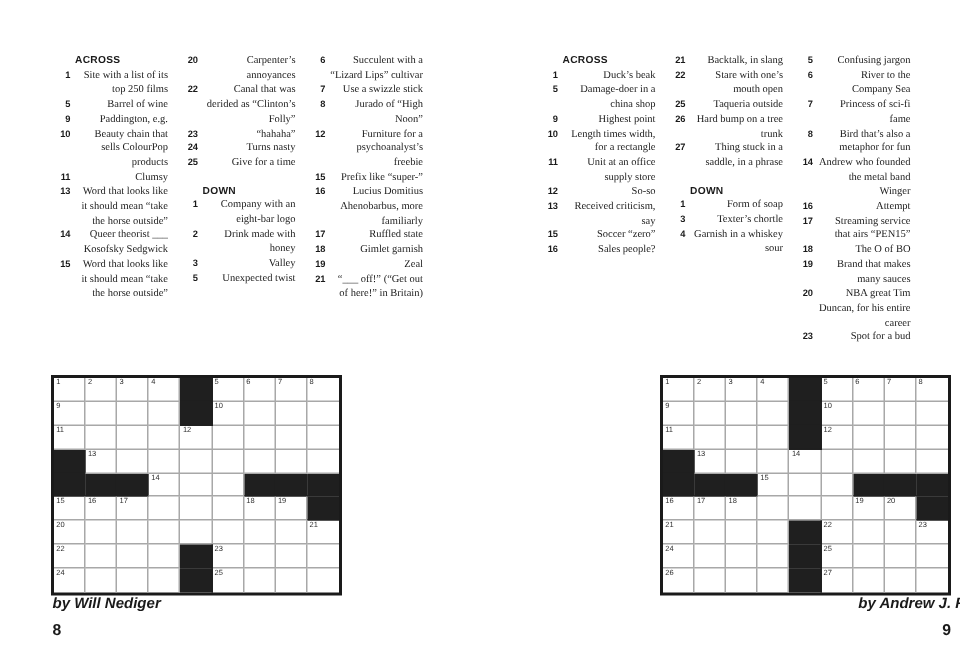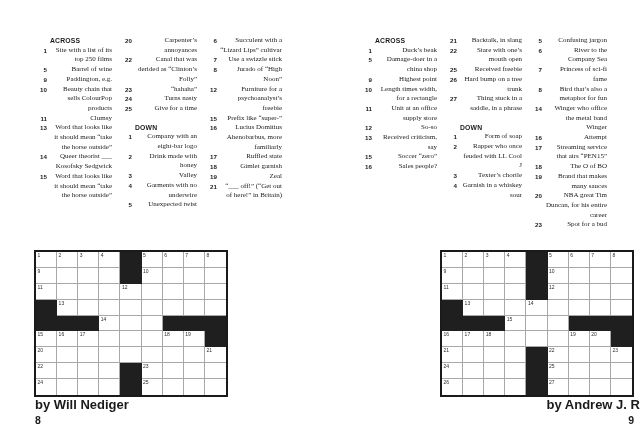--- a/index.html
+++ b/index.html
@@ -22,21 +22,21 @@
     border:2px solid #1a1a1a; background:#ffffff;
     display:grid; grid-template-columns:repeat(9,1fr); grid-template-rows:repeat(9,1fr);
   }
   #page8-grid { left:34px; }
   #page9-grid { left:440px; }
   .cell { position:relative; border-right:1px solid #a8a8a8; border-bottom:1px solid #a8a8a8; }
   .cell.lastc { border-right:none; }
   .cell.lastr { border-bottom:none; }
   .cell.black { background:#1f1f1f; border-color:#1f1f1f; }
   .cell .num { position:absolute; top:0; left:1.5px; font-size:5px; line-height:6px; color:#2e2e2e; }
-  .byline { position:absolute; top:397px; font-weight:bold; font-size:13px; }
+  .byline { position:absolute; top:397px; font-style:italic; font-weight:bold; font-size:10px; }
   #byline8 { left:35px; }
   #byline9 { left:464px; width:194px; text-align:right; }
   .pagenum { position:absolute; top:414px; font-weight:bold; font-size:10.5px; }
   #pn8 { left:35px; }
   #pn9 { left:440px; width:194px; text-align:right; }
 </style>
 </head>
 <body>
 
 <div id="page8-clues" class="clues">
@@ -103,24 +103,20 @@
       </div>
       <div class="clue">
         <span class="cn">2</span>
         <span class="ct">Drink made with honey</span>
       </div>
       <div class="clue">
         <span class="cn">3</span>
         <span class="ct">Valley</span>
       </div>
       <div class="clue">
-        <span class="cn">4</span>
-        <span class="ct">Garments with no underwire</span>
-      </div>
-      <div class="clue">
         <span class="cn">5</span>
         <span class="ct">Unexpected twist</span>
       </div>
     </div>
     <div class="col">
       <div class="clue">
         <span class="cn">6</span>
         <span class="ct">Succulent with a “Lizard Lips” cultivar</span>
       </div>
       <div class="clue">
@@ -205,40 +201,36 @@
       <div class="clue">
         <span class="cn">21</span>
         <span class="ct">Backtalk, in slang</span>
       </div>
       <div class="clue">
         <span class="cn">22</span>
         <span class="ct">Stare with one’s mouth open</span>
       </div>
       <div class="clue">
         <span class="cn">25</span>
-        <span class="ct">Received freebie</span>
+        <span class="ct">Taqueria outside</span>
       </div>
       <div class="clue">
         <span class="cn">26</span>
         <span class="ct">Hard bump on a tree trunk</span>
       </div>
       <div class="clue">
         <span class="cn">27</span>
         <span class="ct">Thing stuck in a saddle, in a phrase</span>
       </div>
       <div class="hdr gap">DOWN</div>
       <div class="clue">
         <span class="cn">1</span>
         <span class="ct">Form of soap</span>
       </div>
       <div class="clue">
-        <span class="cn">2</span>
-        <span class="ct">Rapper who once feuded with LL Cool J</span>
-      </div>
-      <div class="clue">
         <span class="cn">3</span>
         <span class="ct">Texter’s chortle</span>
       </div>
       <div class="clue">
         <span class="cn">4</span>
         <span class="ct">Garnish in a whiskey sour</span>
       </div>
     </div>
     <div class="col">
       <div class="clue">
@@ -252,21 +244,21 @@
       <div class="clue">
         <span class="cn">7</span>
         <span class="ct">Princess of sci-fi fame</span>
       </div>
       <div class="clue">
         <span class="cn">8</span>
         <span class="ct">Bird that’s also a metaphor for fun</span>
       </div>
       <div class="clue">
         <span class="cn">14</span>
-        <span class="ct">Winger who office the metal band Winger</span>
+        <span class="ct">Andrew who founded the metal band Winger</span>
       </div>
       <div class="clue">
         <span class="cn">16</span>
         <span class="ct">Attempt</span>
       </div>
       <div class="clue">
         <span class="cn">17</span>
         <span class="ct">Streaming service that airs “PEN15”</span>
       </div>
       <div class="clue">

